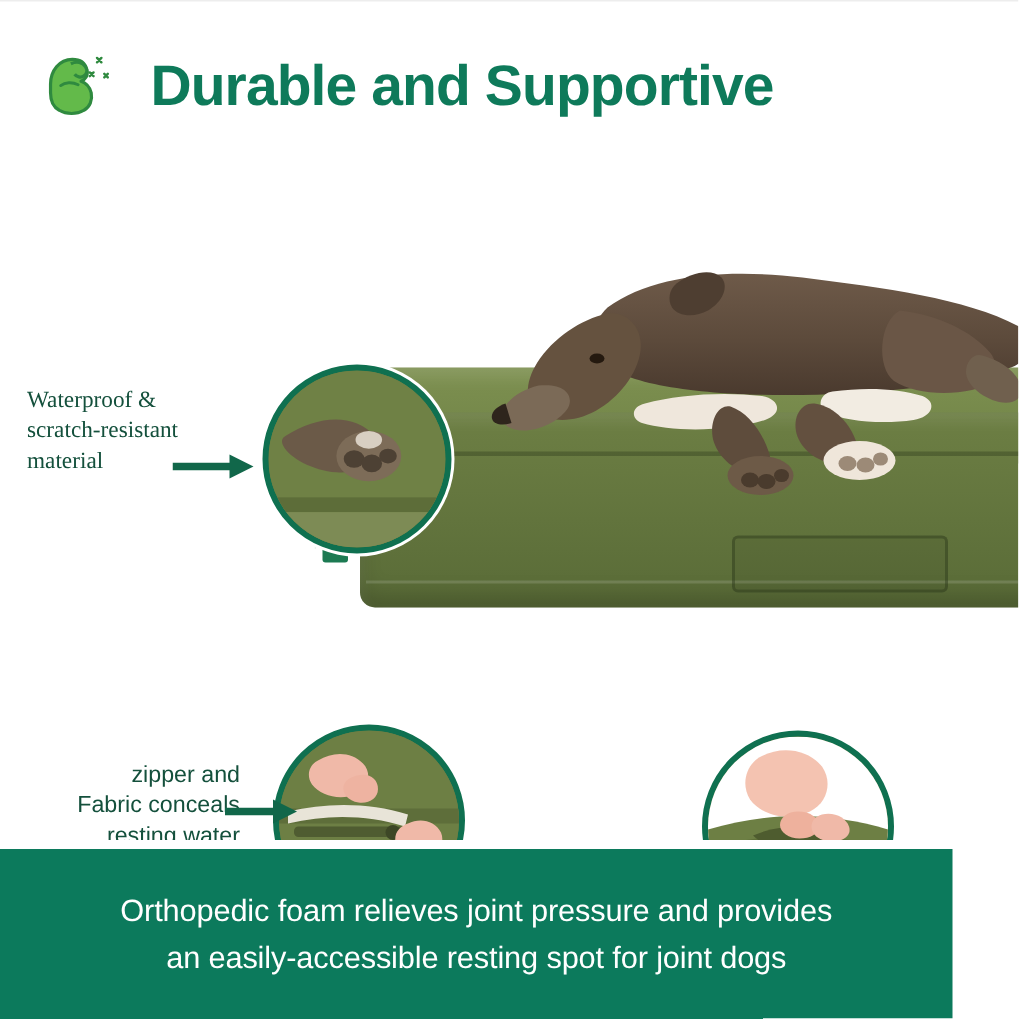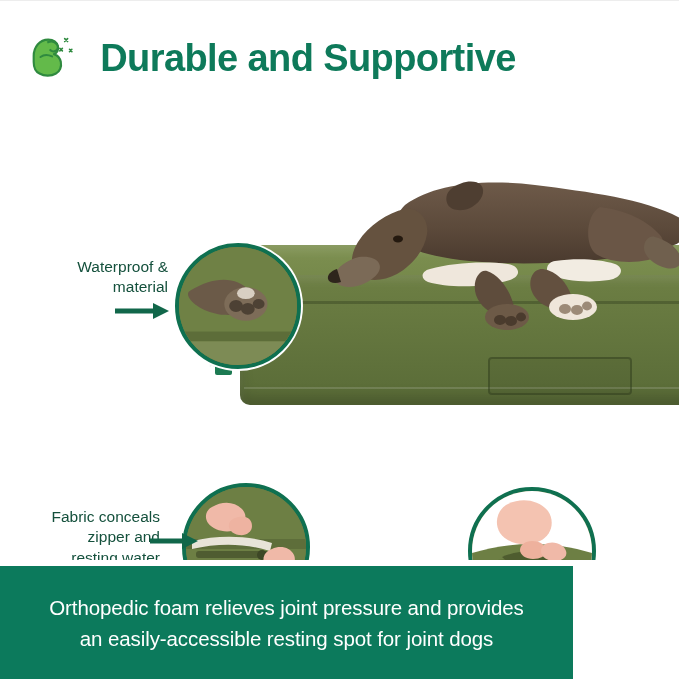--- a/index.html
+++ b/index.html
@@ -82,32 +82,32 @@
     box-shadow:0 0 0 2px #fff;
   }
   .c1{left:175px;top:138px;width:118px;height:118px;}
   .c2{left:182px;top:378px;width:120px;height:120px;}
   .c3{left:468px;top:382px;width:120px;height:120px;}
   .circle svg{display:block;width:100%;height:100%;}
 
   
   .callout{position:absolute;color:#14503c;font-size:15.5px;line-height:1.32;font-weight:500;}
   .callout .ln{display:block;white-space:nowrap;}
-  .co1{left:18px;top:152px;width:150px;text-align:right;}
+  .co1{left:18px;top:152px;width:150px;font-family:Liberation Serif, serif;}
   .co2{left:8px;top:402px;width:152px;text-align:right;}
 
   
   .arrow{position:absolute;}
   .a1{left:115px;top:196px;}
   .a2{left:150px;top:426px;}
   .a3{left:440px;top:446px;}
 
   
   .banner{
-    position:absolute;left:0;top:565px;width:573px;height:114px;
+    position:absolute;left:0;top:565px;width:635px;height:114px;
     background:#0c7a5c;display:flex;flex-direction:column;
     align-items:center;justify-content:center;gap:4px;
   }
   .banner .bl{
     color:#ffffff;font-size:20.5px;line-height:1.32;
     white-space:nowrap;font-weight:400;letter-spacing:-.1px;
   }
 </style>
 </head>
 <body>
@@ -213,30 +213,31 @@
         <path d="M0 74c40-10 80-10 120 0v6C80 70 40 70 0 80z" fill="#5f7039"></path>
         <path d="M30 66c18-8 42-8 60 0-8 8-22 12-30 12s-22-4-30-12z" fill="#4e5c2f"></path>
         <path d="M34 14c14-8 32-6 42 6 7 10 4 24-8 30-14 7-32 3-40-8-6-10-3-22 6-28z" fill="#f4c3b1"></path>
         <path d="M60 50c8 0 14 4 14 10 0 5-6 8-13 8s-13-4-13-9 5-9 12-9z" fill="#eeb19d"></path>
         <path d="M76 52c8-2 16 2 18 8 2 6-4 10-11 10-8 0-14-4-14-10 0-4 3-7 7-8z" fill="#f0b9a8"></path>
       </svg>
     </div>
 
     <div class="callout co1">
       <span class="ln">Waterproof &amp;</span>
+      <span class="ln">scratch-resistant</span>
       <span class="ln">material</span>
     </div>
     <svg class="arrow a1" width="58" height="20" viewBox="0 0 58 20">
       <path d="M0 10h40" stroke="#11674a" stroke-width="5"></path>
       <path d="M38 2l16 8-16 8z" fill="#11674a"></path>
     </svg>
 
     <div class="callout co2">
+      <span class="ln">zipper and</span>
       <span class="ln">Fabric conceals</span>
-      <span class="ln">zipper and</span>
       <span class="ln">resting water</span>
     </div>
     <svg class="arrow a2" width="52" height="20" viewBox="0 0 52 20">
       <path d="M0 10h34" stroke="#11674a" stroke-width="5"></path>
       <path d="M32 2l16 8-16 8z" fill="#11674a"></path>
     </svg>
 
     <svg class="arrow a3" width="46" height="44" viewBox="0 0 46 44">
       <path d="M2 42L32 14" stroke="#11674a" stroke-width="5" stroke-linecap="round"></path>
       <path d="M22 10h20v20z" fill="#11674a"></path>

